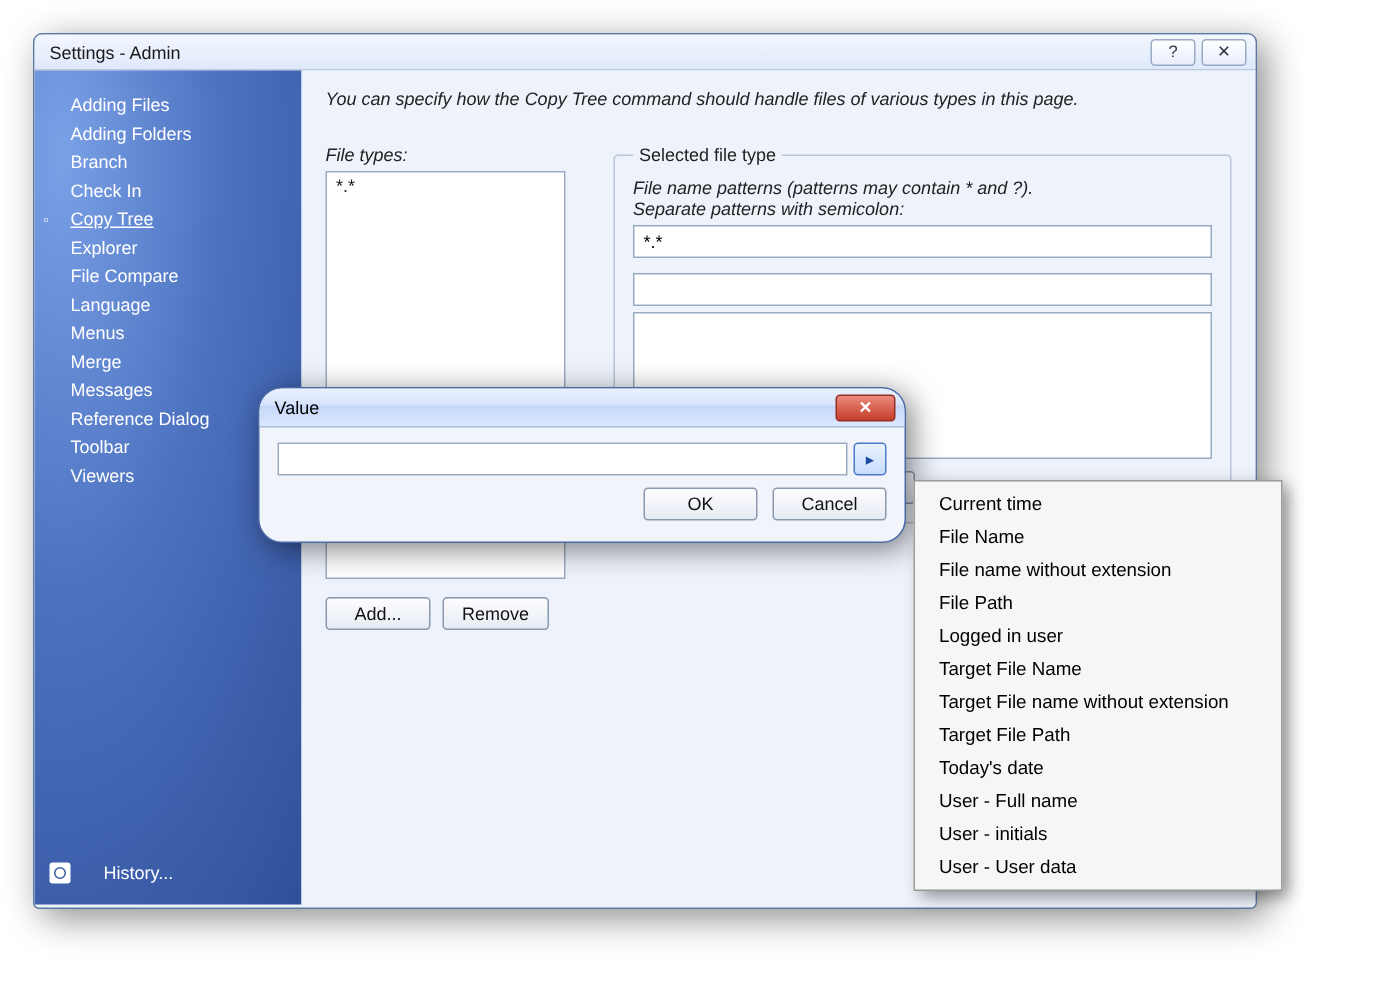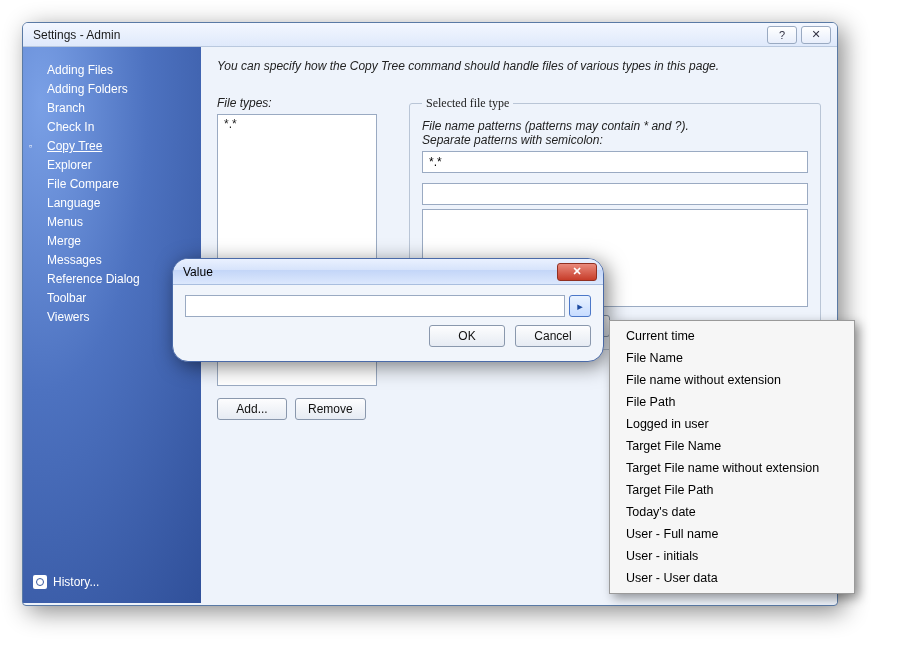--- a/index.html
+++ b/index.html
@@ -34,21 +34,21 @@
     width: 178px;
     background: radial-gradient(ellipse 150% 130% at 10% 10%, #7aa0e6 0%, #4d72c0 40%, #2b4a93 100%);
     color: #fff; font-size: 12px; padding: 14px 0 0 0; position: relative;
   }
   .sidebar ul { list-style: none; margin: 0; padding: 0 0 0 20px; }
   .sidebar li { padding: 1px 0 2px 4px; line-height: 16px; white-space: nowrap; cursor: default; }
   .sidebar li.active { text-decoration: underline; }
   .sidebar li.active::before { content:"▫"; position:absolute; left:6px; font-size:9px; }
   .history {
     position: absolute; left: 10px; bottom: 14px;
-    font-size: 12px; color: #fff; display: flex; align-items: flex-end; gap: 6px; margin-top: 32px;
+    font-size: 12px; color: #fff; display: flex; align-items: flex-end; gap: 22px; margin-top: 32px;
   }
   .history .hicon { width:14px; height:14px; background:#fff; border-radius:2px; display:inline-block; position:relative; }
   .history .hicon::after { content:""; position:absolute; inset:3px; border:1px solid #3a5aa0; border-radius:50%; }
 
   .content { flex:1; padding: 12px 16px 12px 16px; font-size: 12px; color:#222; background:#eef3fb; position:relative; }
   .desc { margin-bottom: 22px; line-height: 15px; font-style: italic; }
 
   .cols { display:flex; gap:22px; }
   .left-col { width: 170px; }
   .right-col { flex:1; }
@@ -67,21 +67,21 @@
     background:linear-gradient(#fdfdfe,#e6ebf3);
     font-size:12px; color:#111; cursor:default;
     display:inline-flex; align-items:center; justify-content:center;text-align:right;
   }
   .btn-row { display:flex; gap:8px; margin-top:12px; }
 
   fieldset.group {
     border:1px solid #b9c5d6; border-radius:3px; padding:8px 12px 12px 12px;
     margin:0 0 0 0;
   }
-  legend { font-size:12px; padding:0 4px;font-family:Liberation Serif, serif; }
+  legend { font-size:12px; padding:0 4px; }
   .text-input {
     width:100%; height:22px; background:#fff; border:1px solid #9aaac2;
     padding:2px 6px; font-size:12px;
   }
   .wide-list {
     width:100%; height:98px; background:#fff; border:1px solid #9aaac2; margin-top:4px;
   }
   .grp-btn-row { display:flex; gap:10px; margin-top:8px; }
   .grp-btn-row .btn { min-width:118px; }
 

